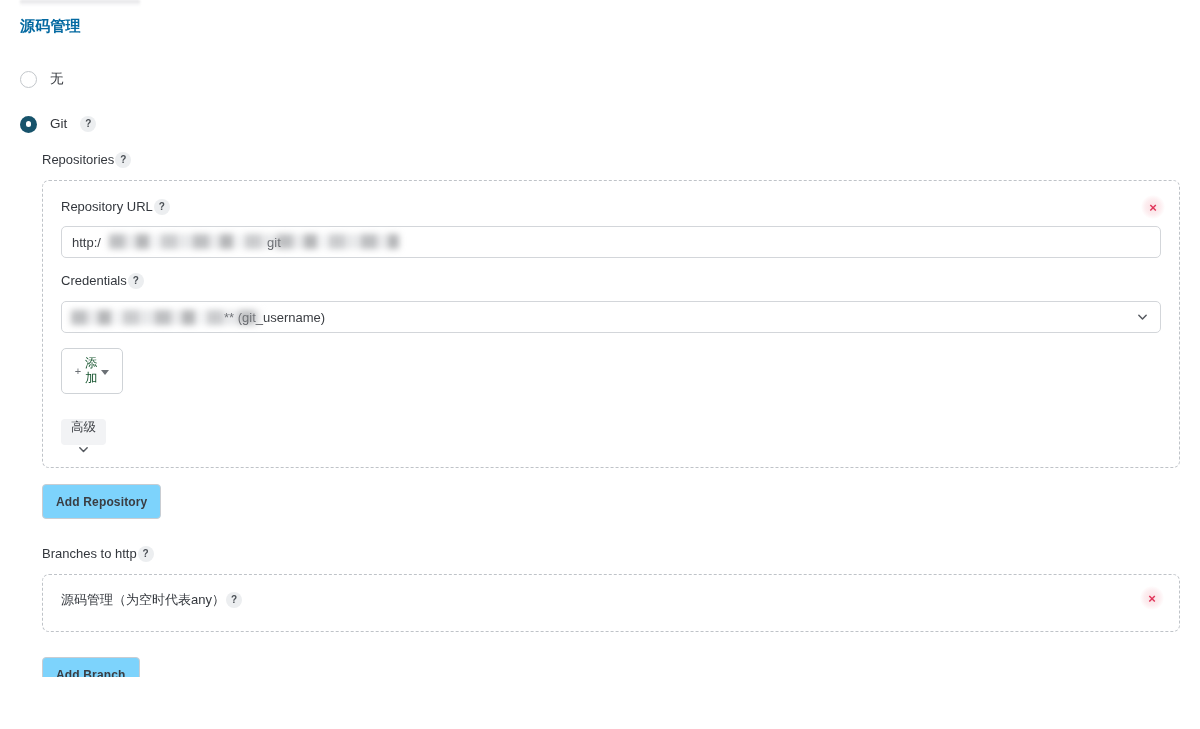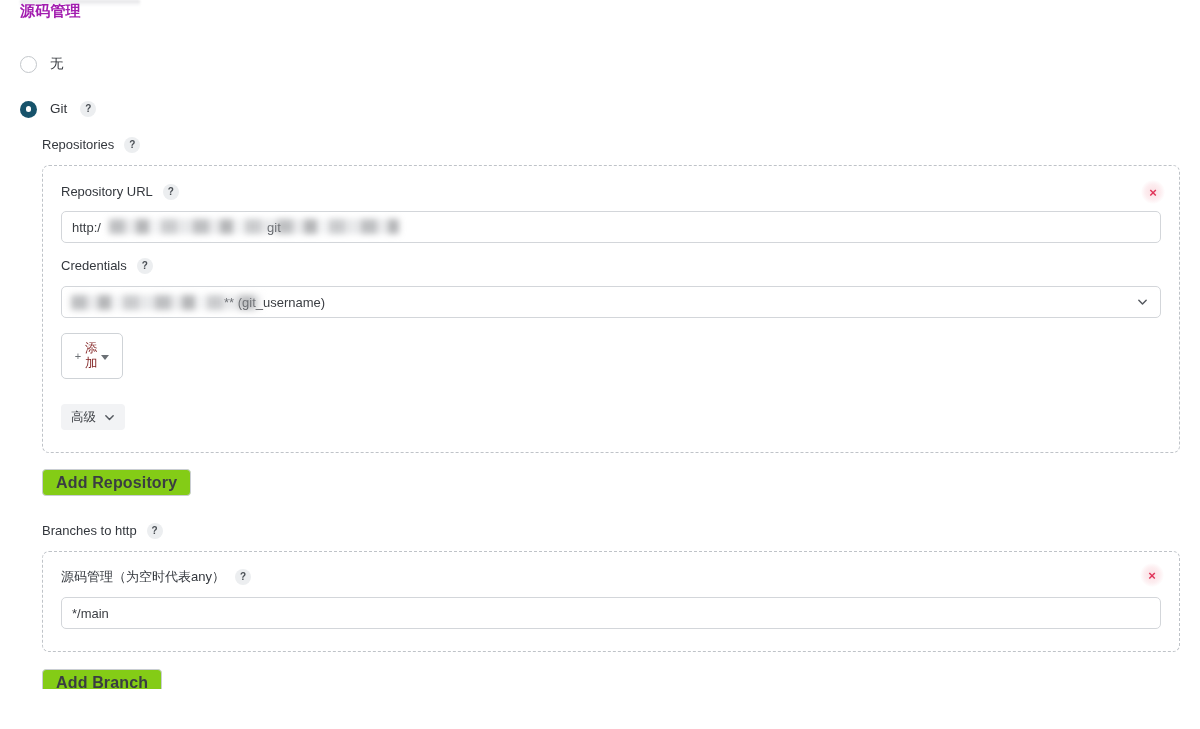--- a/index.html
+++ b/index.html
@@ -26,23 +26,23 @@
     filter: blur(1.2px);
     pointer-events: none;
   }
 
   .page { position: relative; padding: 0 20px; }
 
   
   .page-title {
     font-size: 15px;
     font-weight: 700;
-    color: #a21caf;
+    color: #0369a1;
     letter-spacing: .2px;
-    margin: 1px 0 0 0;
+    margin: 16px 0 0 0;
     padding: 0;
     line-height: 20px;
   }
 
   
   .radio-row {
     display: flex;
     align-items: center;
     gap: 13px;
     height: 26px;
@@ -98,21 +98,21 @@
 
   
   .git-body {
     margin-left: 22px;
     margin-top: 14px;
   }
 
   .field-label {
     display: flex;
     align-items: center;
-    gap: 10px;
+    gap: 1px;
     font-size: 13px;
     color: #33373d;
     line-height: 18px;
   }
 
   
   .dashed {
     border: 1px dashed #bfc3c8;
     border-radius: 7px;
     background: #ffffff;
@@ -223,21 +223,21 @@
     border: 1px solid #cfd3d7;
     border-radius: 5px;
     background: #ffffff;
     cursor: pointer;
     padding: 0 6px;
     font-family: "Liberation Sans", "DejaVu Sans", sans-serif;
   }
   .add-plus { font-size: 11px; color: #6b7075; line-height: 1; }
   .add-cn {
     font-size: 12.5px;
-    color: #7f1d1d;
+    color: #14532d;
     line-height: 15px;
     width: 14px;
     text-align: center;
     word-break: break-all;
   }
   .add-caret {
     width: 0; height: 0;
     border-left: 4px solid transparent;
     border-right: 4px solid transparent;
     border-top: 5px solid #6b7075;
@@ -252,48 +252,49 @@
     gap: 8px;
     height: 26px;
     padding: 0 10px;
     border: none;
     border-radius: 4px;
     background: #f2f3f5;
     font-size: 12.5px;
     color: #3a3d42;
     cursor: pointer;
     font-family: "Liberation Sans", "DejaVu Sans", sans-serif;
+    flex-direction: column;
   }
   .adv-chev { width: 11px; height: 11px; color: #55595f; }
   .adv-chev svg { display: block; width: 100%; height: 100%; }
 
   
   .outline-btn {
     display: inline-flex;
     align-items: center;
     justify-content: center;
-    height: 27px;
+    height: 35px;
     padding: 0 13px;
     border: 1px solid #c9cdd2;
     border-radius: 4px;
-    background: #84cc16;
-    font-size: 16px;
+    background: #7dd3fc;
+    font-size: 12px;
     font-weight: 700;
     color: #3a3d42;
     letter-spacing: .15px;
     cursor: pointer;
     font-family: "Liberation Sans", "DejaVu Sans", sans-serif;
   }
   .add-repo-btn { margin-top: 16px; }
 
   .branches-label { margin-top: 26px; }
 
   
   .clip-wrap {
-    margin-top: 17px;
+    margin-top: 25px;
     height: 20px;
     overflow: hidden;
   }
 </style>
 </head>
 <body>
 
 <div class="ghost-strip"></div>
 
 <div class="page">
@@ -383,23 +384,20 @@
 
     
     <div class="dashed branch-box">
       <button class="del-x branch">×</button>
 
       <div class="field-label">
         <span>源码管理（为空时代表any）</span>
         <span class="help">?</span>
       </div>
 
-      <div class="branch-input-wrap">
-        <input class="txt-input" type="text" value="*/main" style="">
-      </div>
     </div>
 
     
     <div class="clip-wrap">
       <button class="outline-btn">Add Branch</button>
     </div>
 
   </div>
 </div>
 

